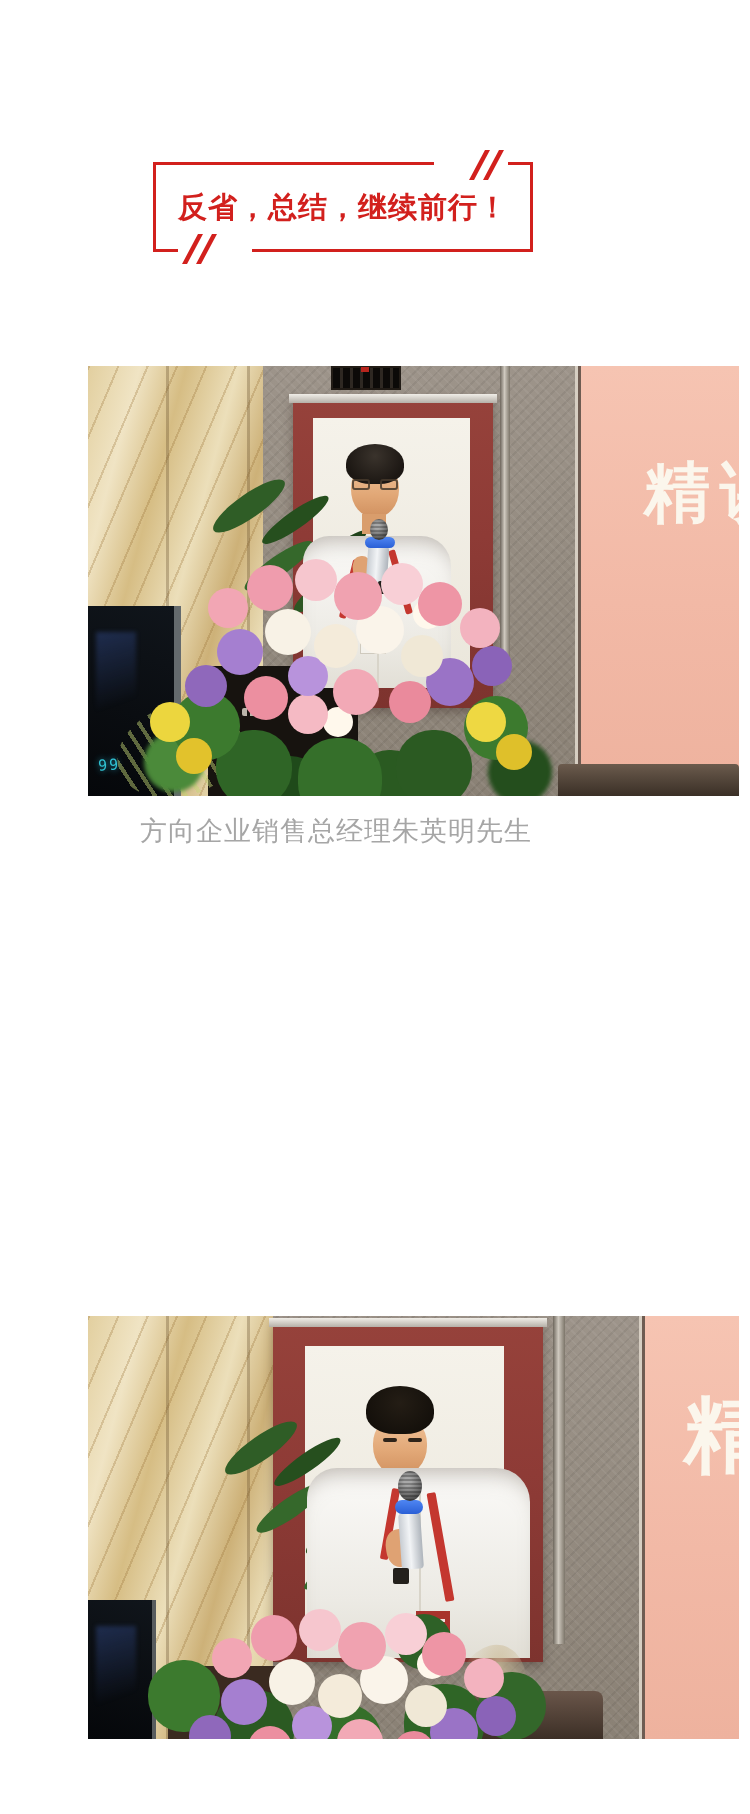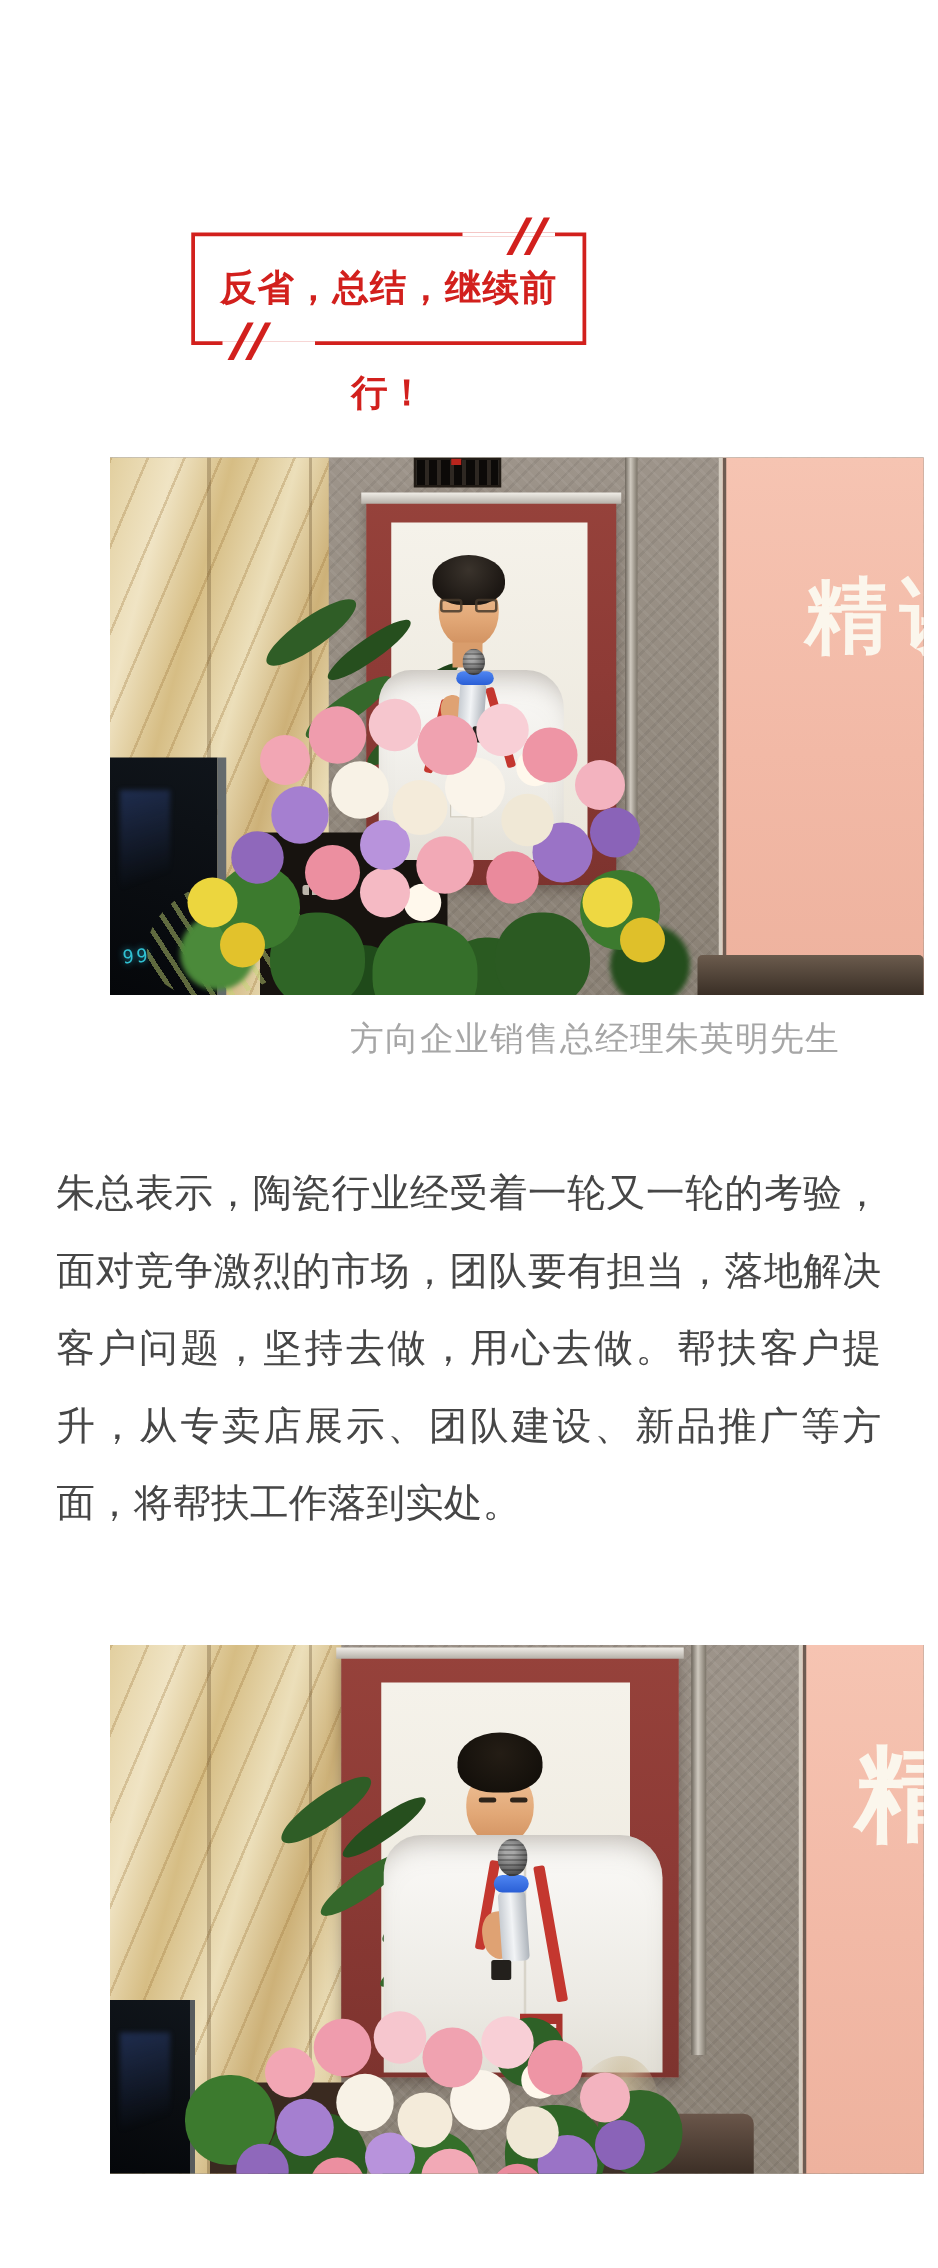--- a/index.html
+++ b/index.html
@@ -1,32 +1,32 @@
 <!DOCTYPE html>
 <html style="--accent-red: #d2201d; --caption-gray: #a6a6a6; --body-text: #464646; --screen-salmon: #f2b9a6; --banner-maroon: #8e3b36; --led-cyan: #35d6e8;"><head>
 <meta charset="utf-8">
 <style>
   html,body{margin:0;padding:0;background:#ffffff;}
   .page{position:relative;width:750px;height:1814px;margin:0 auto;background:#fff;overflow:hidden;
         font-family:"Liberation Sans","DejaVu Sans",sans-serif;}
 
   
-  .title-box{position:absolute;left:153px;top:186px;width:316px;height:90px;box-sizing:border-box;
+  .title-box{position:absolute;left:153px;top:162px;width:380px;height:90px;box-sizing:border-box;
              border:3px solid var(--accent-red,#d2201d);}
   .title-box::before{content:'';position:absolute;top:-3px;right:22px;width:74px;height:3px;background:#fff;}
   .title-box::after{content:'';position:absolute;bottom:-3px;left:22px;width:74px;height:3px;background:#fff;}
   .title-box h1{margin:0;line-height:84px;text-align:center;font-size:29px;font-weight:bold;
                 letter-spacing:1px;color:var(--accent-red,#d2201d);}
   .slash{position:absolute;display:flex;gap:9px;z-index:2;}
   .slash i{display:block;width:5px;height:30px;background:var(--accent-red,#d2201d);transform:skewX(-28deg);}
   .slash-top{top:-15px;right:34px;}
   .slash-bottom{bottom:-15px;left:34px;}
 
   
-  .caption{position:absolute;left:0;width:672px;text-align:right;font-size:27px;line-height:42px;
+  .caption{position:absolute;left:0;width:672px;text-align:center;font-size:27px;line-height:42px;
            letter-spacing:1px;color:var(--caption-gray,#a6a6a6);}
   .caption1{top:810px;}
   .caption2{top:1758px;}
   .body-text{position:absolute;left:45px;top:924px;width:660px;margin:0;font-size:31px;line-height:62px;
              letter-spacing:0;color:var(--body-text,#464646);text-align:justify;}
 
   
   .photo{position:absolute;left:48px;width:651px;overflow:hidden;background:#948b7f;}
   .photo1{top:350px;height:430px;}
   .photo2{top:1300px;height:423px;}
@@ -246,21 +246,20 @@
         <div class="mic-grip"></div>
         <div class="mic-head"></div>
         <div class="mic-tip"></div>
       </div>
       <div class="furniture"></div>
       <div class="bouquet"></div>
     </div>
   </figure>
   <div class="caption caption1">方向企业销售总经理朱英明先生</div>
 
-  <p class="body-text">朱总表示，陶瓷行业经受着一轮又一轮的考验，面对竞争激烈的市场，团队要有担当，落地解决客户问题，坚持去做，用心去做。帮扶客户提升，从专卖店展示、团队建设、新品推广等方面，将帮扶工作落到实处。</p>
 
   <figure class="photo photo2">
     <div class="scene">
       <div class="fabric"></div>
       <div class="marble"></div>
       <div class="screen"></div>
       <span class="screen-text">精</span>
 
       <div class="pole"></div>
       <div class="banner">

